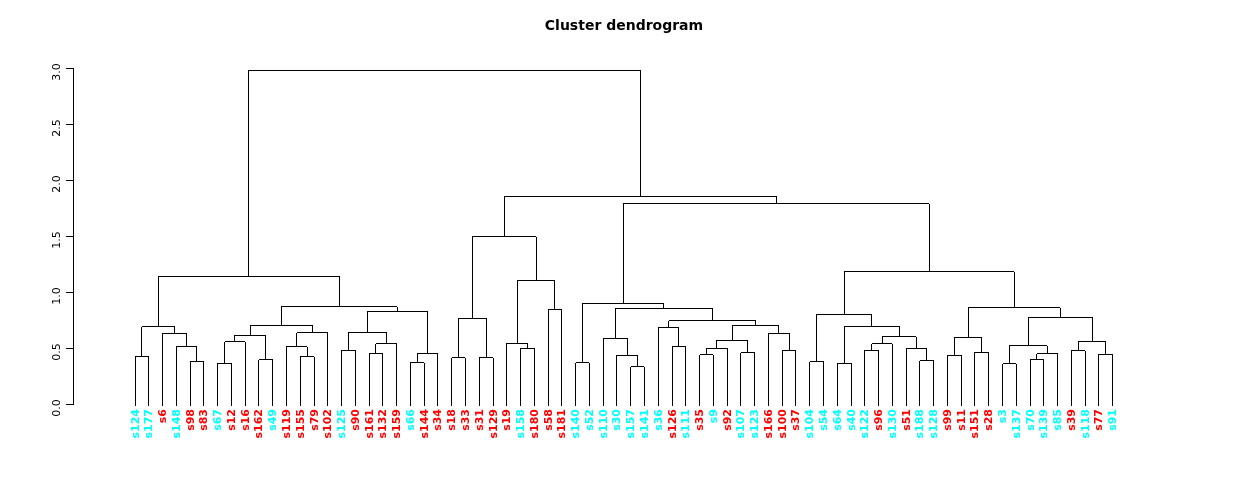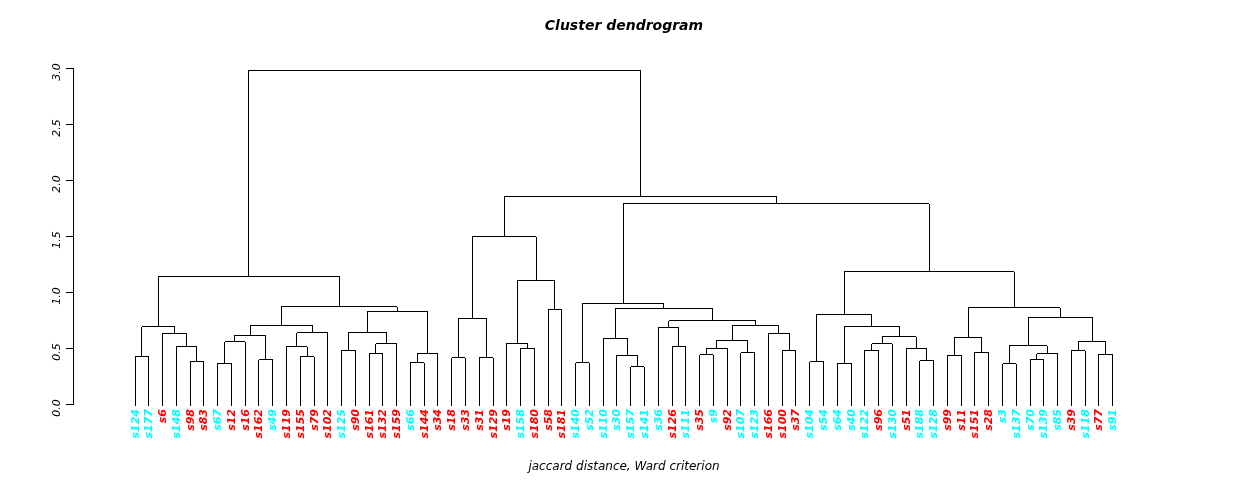--- a/index.html
+++ b/index.html
@@ -2,21 +2,20 @@
 <html><head>
 <meta charset="utf-8">
 <style>
   html,body{margin:0;padding:0;background:#ffffff;}
   .figure{
     position:relative;
     width:1238px;height:500px;
     background:#ffffff;
     font-family:"DejaVu Sans","Liberation Sans",sans-serif;
     overflow:hidden;
-    font-style:italic;
   }
   .plot-title{
     position:absolute;left:135px;width:978px;top:17px;
     text-align:center;font-size:14px;font-weight:bold;color:#000;
   }
   .x-axis-label{
     position:absolute;left:135px;width:978px;top:459px;
     text-align:center;font-size:12px;color:#000;
   }
   svg{position:absolute;left:0;top:0;}
@@ -321,14 +320,13 @@
       <text fill="#000000" font-size="11" font-weight="normal" text-anchor="middle" font-family="&quot;DejaVu Sans&quot;,&quot;Liberation Sans&quot;,sans-serif" transform="translate(60,296) rotate(-90)">1.0</text>
       <line x1="66" y1="236.5" x2="73.5" y2="236.5" stroke="#000000" stroke-width="1" shape-rendering="crispEdges"></line>
       <text fill="#000000" font-size="11" font-weight="normal" text-anchor="middle" font-family="&quot;DejaVu Sans&quot;,&quot;Liberation Sans&quot;,sans-serif" transform="translate(60,240) rotate(-90)">1.5</text>
       <line x1="66" y1="180.5" x2="73.5" y2="180.5" stroke="#000000" stroke-width="1" shape-rendering="crispEdges"></line>
       <text fill="#000000" font-size="11" font-weight="normal" text-anchor="middle" font-family="&quot;DejaVu Sans&quot;,&quot;Liberation Sans&quot;,sans-serif" transform="translate(60,184) rotate(-90)">2.0</text>
       <line x1="66" y1="124.5" x2="73.5" y2="124.5" stroke="#000000" stroke-width="1" shape-rendering="crispEdges"></line>
       <text fill="#000000" font-size="11" font-weight="normal" text-anchor="middle" font-family="&quot;DejaVu Sans&quot;,&quot;Liberation Sans&quot;,sans-serif" transform="translate(60,128) rotate(-90)">2.5</text>
       <line x1="66" y1="68.5" x2="73.5" y2="68.5" stroke="#000000" stroke-width="1" shape-rendering="crispEdges"></line>
       <text fill="#000000" font-size="11" font-weight="normal" text-anchor="middle" font-family="&quot;DejaVu Sans&quot;,&quot;Liberation Sans&quot;,sans-serif" transform="translate(60,72) rotate(-90)">3.0</text>
     </svg>
-  <div class="x-axis-label">jaccard distance, Ward criterion</div>
 </div>
 
 </body></html>

